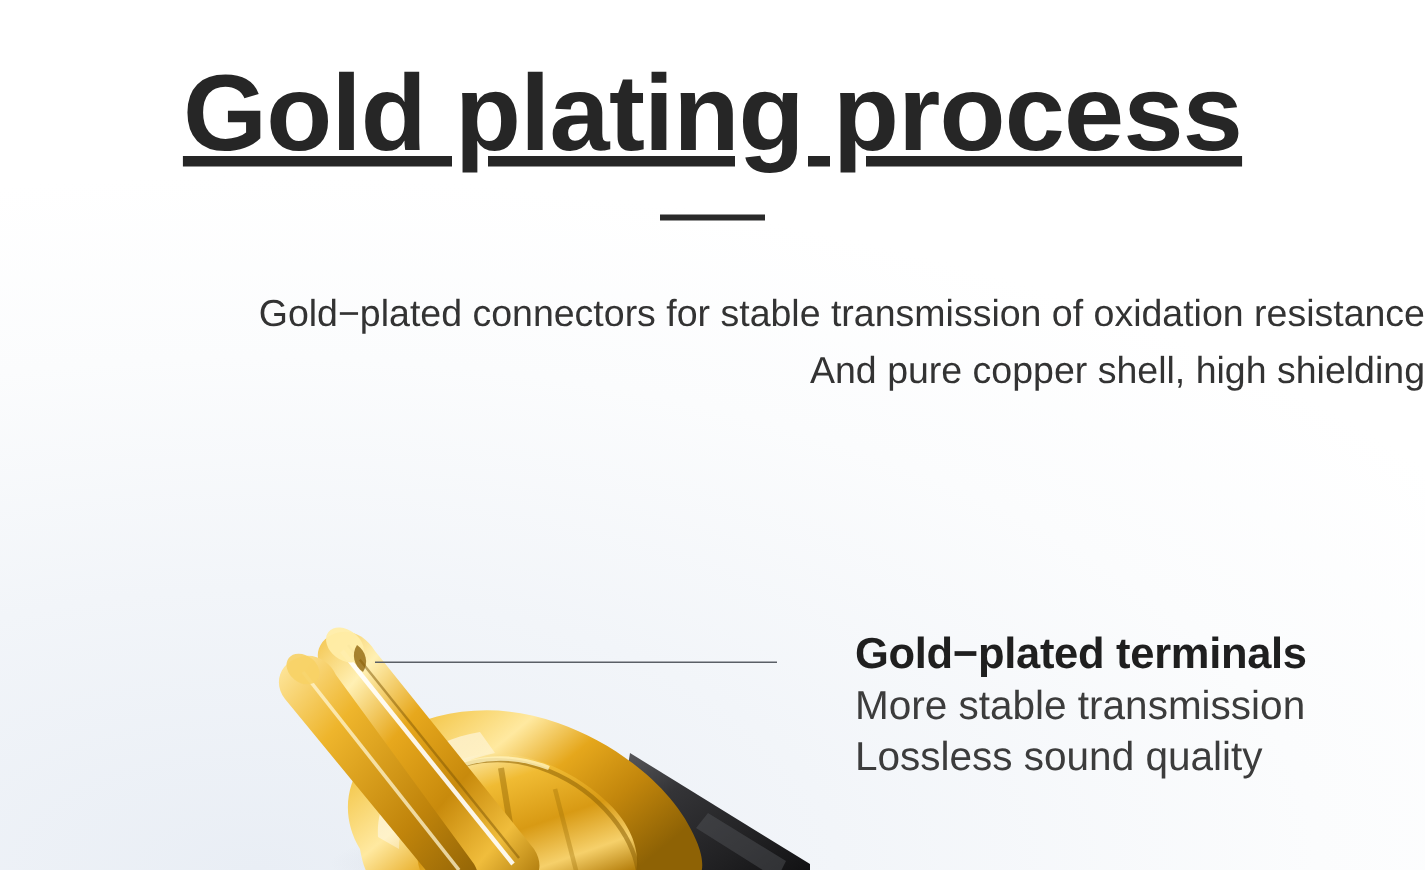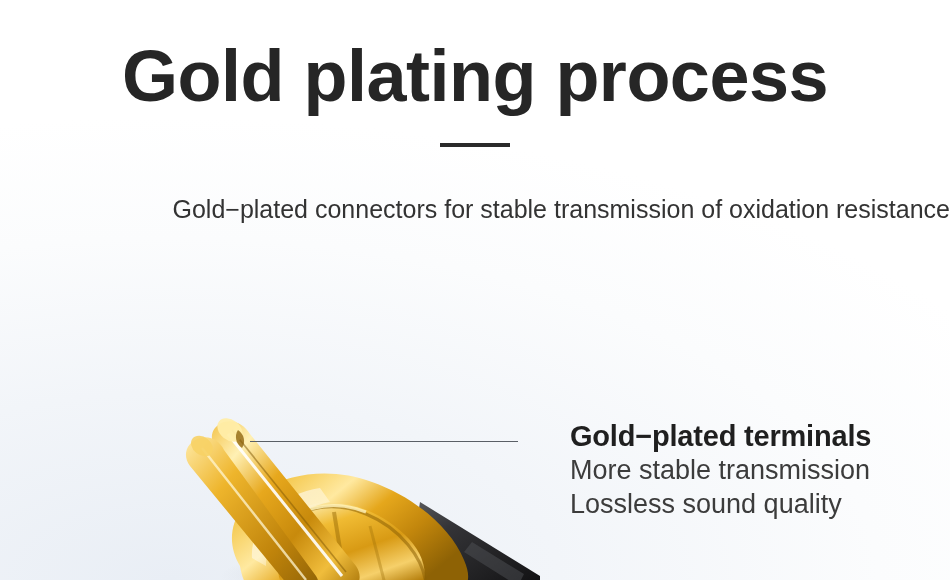--- a/index.html
+++ b/index.html
@@ -26,20 +26,21 @@
     top: 40px;
     left: 0;
     width: 950px;
     text-align: center;
     font-size: 72px;
     line-height: 1.02;
     font-weight: bold;
     color: #262626;
     letter-spacing: -0.5px;
     white-space: nowrap;
+    text-decoration: underline;
   }
 
   .title-rule {
     position: absolute;
     top: 143px;
     left: 50%;
     transform: translateX(-50%);
     width: 70px;
     height: 4px;
     background: #2a2a2a;
@@ -111,20 +112,21 @@
 <body>
 
 <div class="stage">
 
   <div class="headline">Gold plating process</div>
 
   <div class="title-rule"></div>
 
   <div class="subtitle">
     <span class="sub-line">Gold−plated connectors for stable transmission of oxidation resistance</span>
+    <span class="sub-line">And pure copper shell, high shielding</span>
   </div>
 
   <div class="product">
     <svg width="560" height="200" viewBox="0 0 560 200" xmlns="http://www.w3.org/2000/svg">
       <defs>
         <linearGradient id="pinGrad" x1="0" y1="0" x2="1" y2="1">
           <stop offset="0%" stop-color="#f3c34a"></stop>
           <stop offset="18%" stop-color="#fff0b4"></stop>
           <stop offset="38%" stop-color="#e7a81d"></stop>
           <stop offset="62%" stop-color="#c88a0c"></stop>

